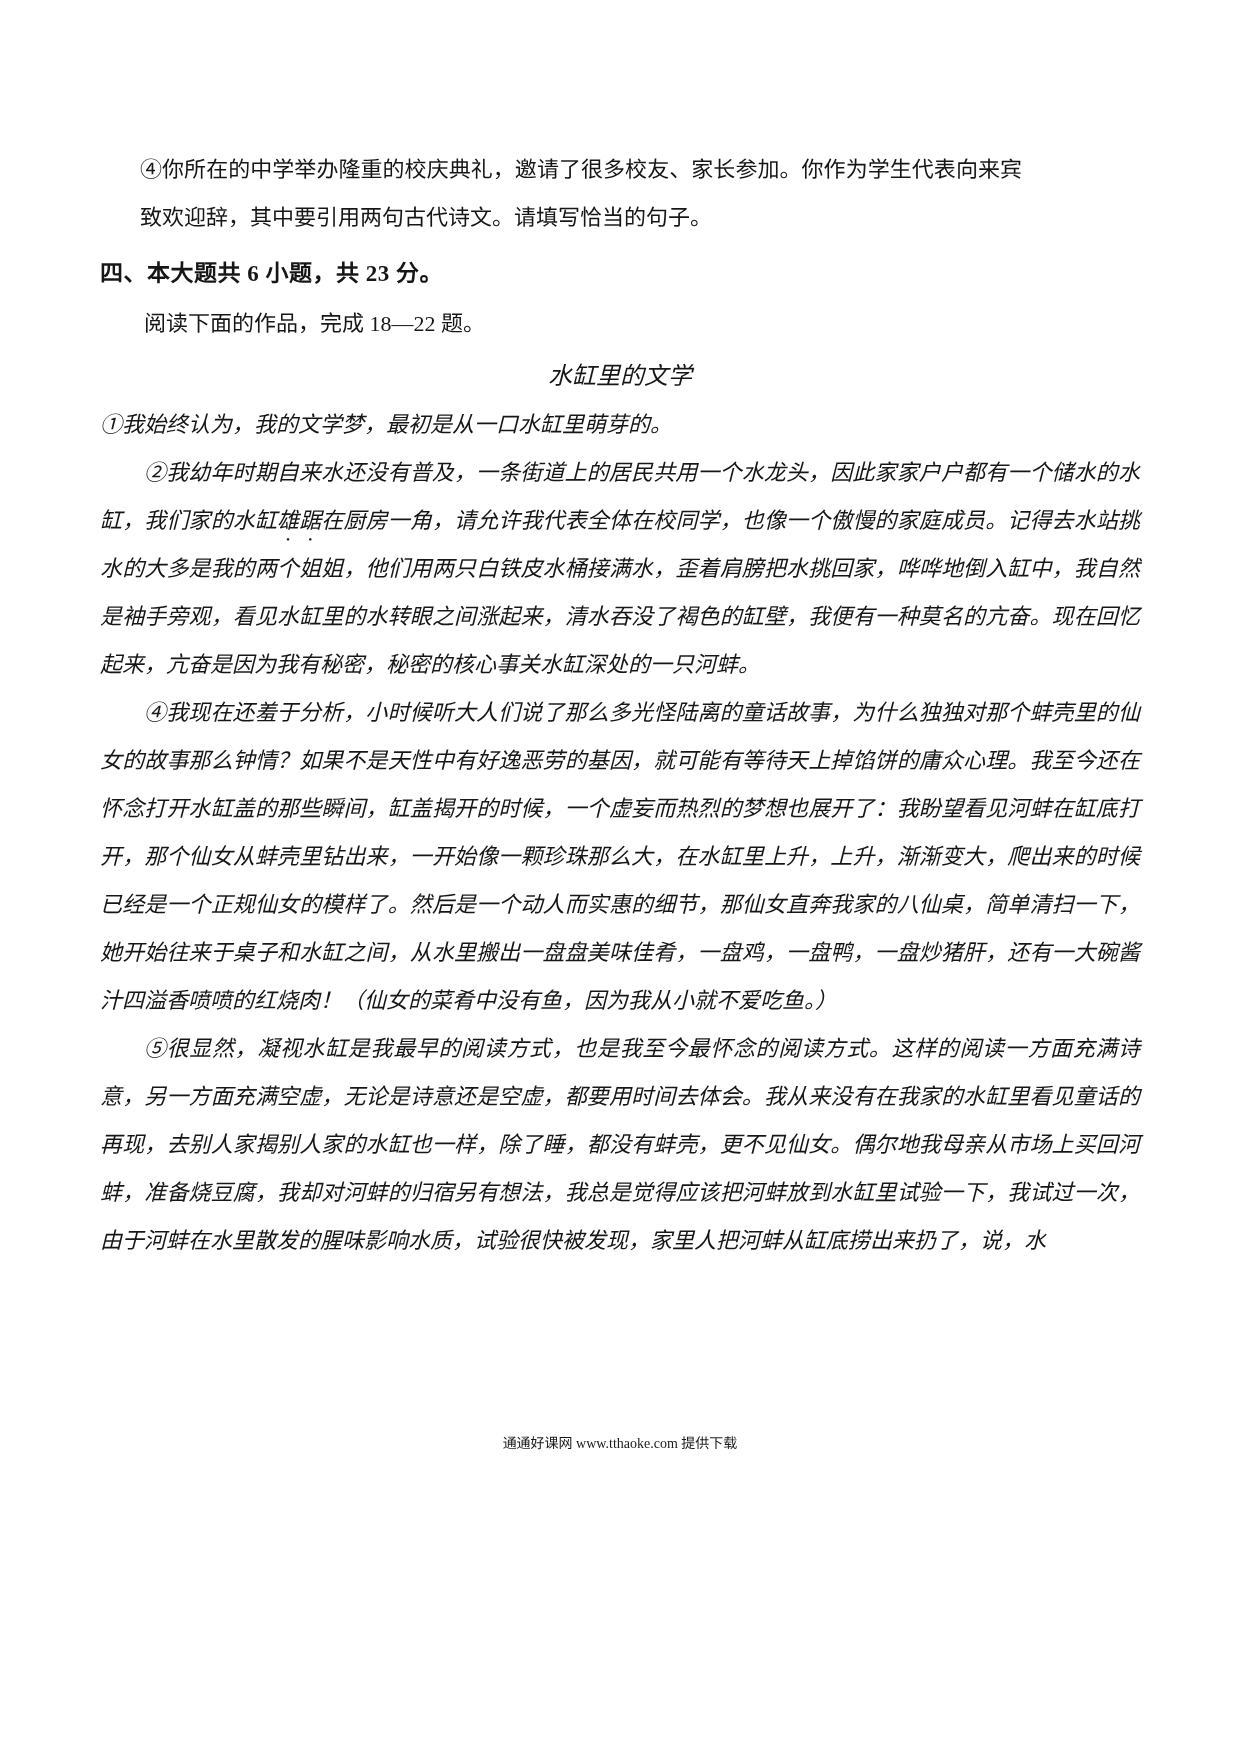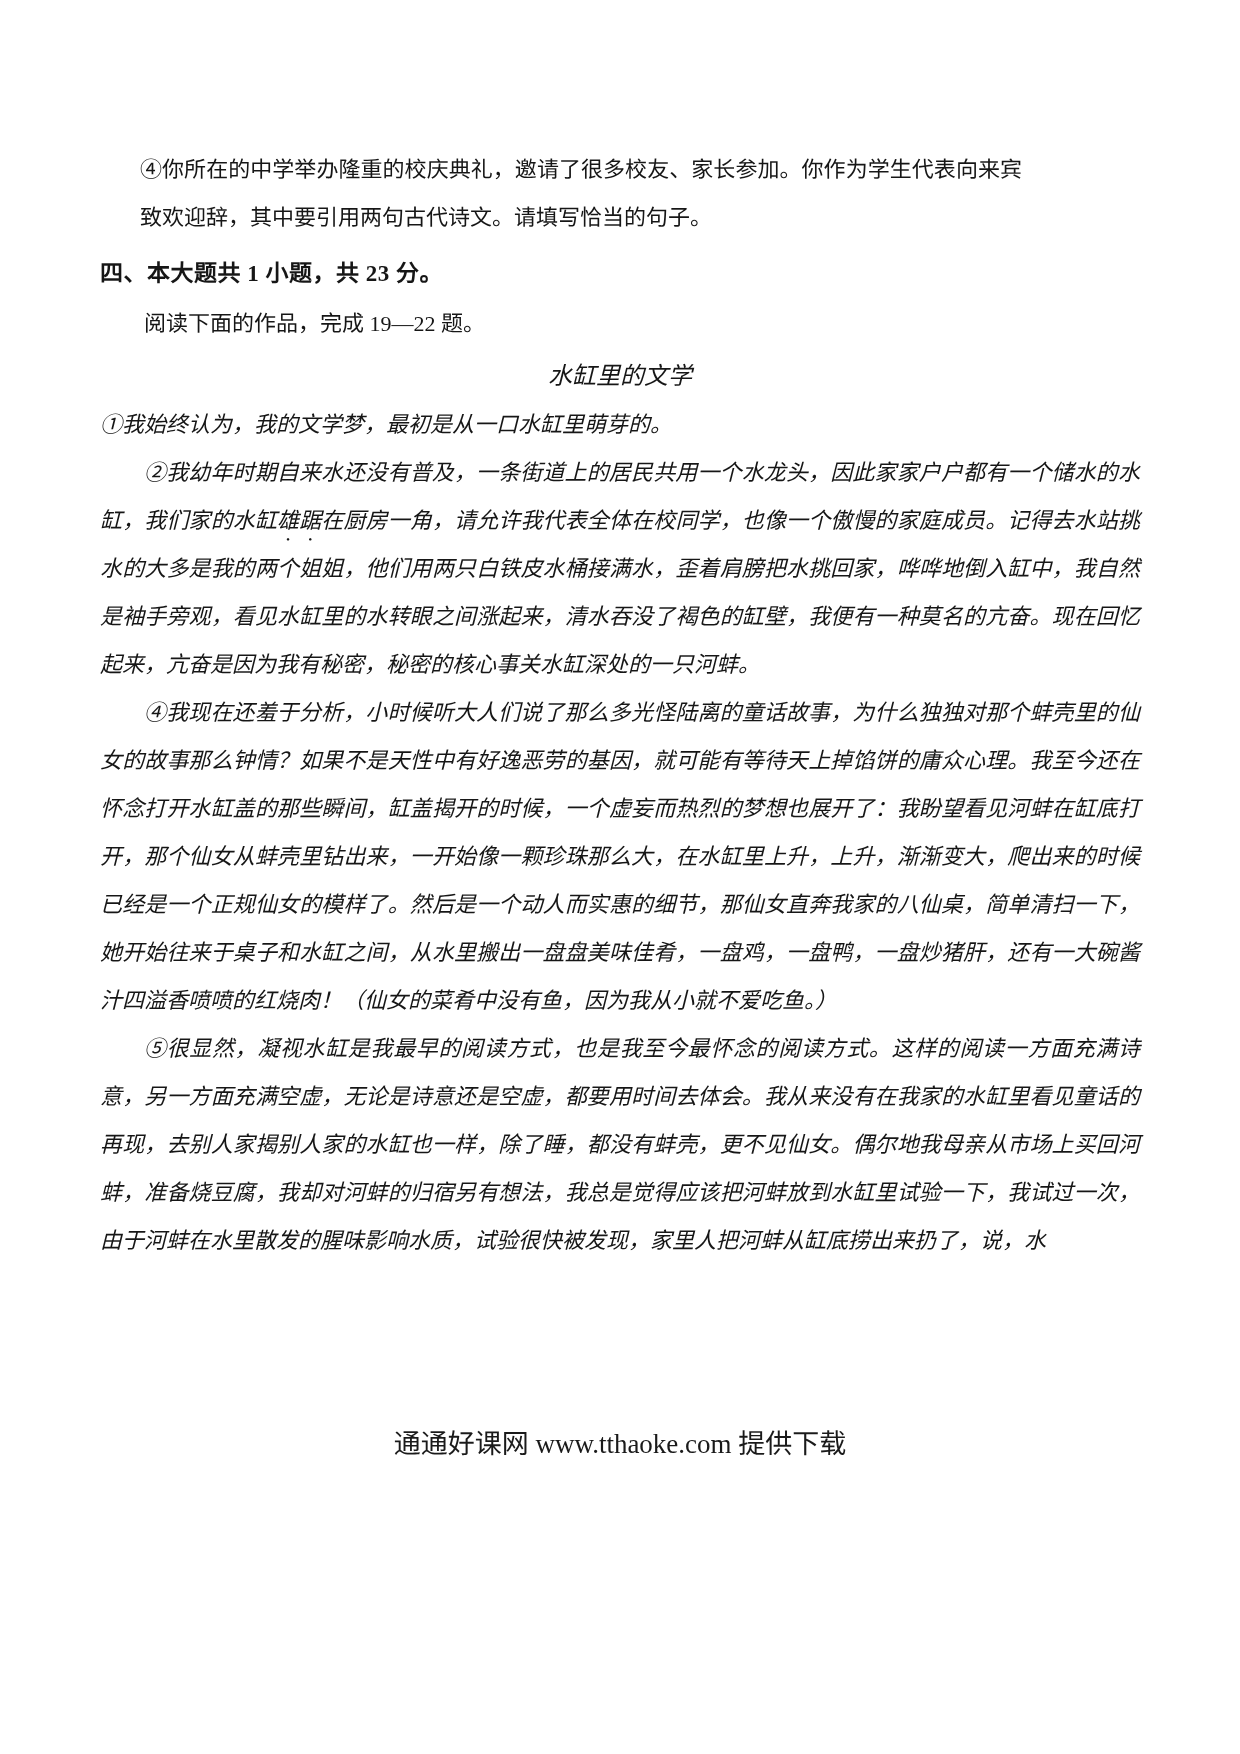--- a/index.html
+++ b/index.html
@@ -68,38 +68,38 @@
     text-emphasis: filled dot;
     text-emphasis-position: under right;
   }
 
   .page-footer {
     position: absolute;
     left: 0;
     right: 0;
     bottom: 100px;
     text-align: center;
-    font-size: 27px;
+    font-size: 14px;
     line-height: 26px;
     color: #1a1a1a;
   }
 </style>
 </head>
 <body>
 
 <div class="page">
   <div class="content">
 
     <div class="q-block">
       <p>④你所在的中学举办隆重的校庆典礼，邀请了很多校友、家长参加。你作为学生代表向来宾致欢迎辞，其中要引用两句古代诗文。请填写恰当的句子。</p>
     </div>
 
-    <p class="section-heading">四、本大题共 1 小题，共 23 分。</p>
+    <p class="section-heading">四、本大题共 6 小题，共 23 分。</p>
 
-    <p class="instruction">阅读下面的作品，完成 19—22 题。</p>
+    <p class="instruction">阅读下面的作品，完成 18—22 题。</p>
 
     <div class="passage">
       <p class="passage-title">水缸里的文学</p>
 
       <p class="no-indent">①我始终认为，我的文学梦，最初是从一口水缸里萌芽的。</p>
 
       <p class="indent"><span>②我幼年时期自来水还没有普及，一条街道上的居民共用一个水龙头，因此家家户户都有一个储水的水缸，我们家的水缸</span><span class="emph">雄踞</span><span>在厨房一角，请允许我代表全体在校同学，也像一个傲慢的家庭成员。记得去水站挑水的大多是我的两个姐姐，他们用两只白铁皮水桶接满水，歪着肩膀把水挑回家，哗哗地倒入缸中，我自然是袖手旁观，看见水缸里的水转眼之间涨起来，清水吞没了褐色的缸壁，我便有一种莫名的亢奋。现在回忆起来，亢奋是因为我有秘密，秘密的核心事关水缸深处的一只河蚌。</span></p>
 
 
       <p class="indent">④我现在还羞于分析，小时候听大人们说了那么多光怪陆离的童话故事，为什么独独对那个蚌壳里的仙女的故事那么钟情？如果不是天性中有好逸恶劳的基因，就可能有等待天上掉馅饼的庸众心理。我至今还在怀念打开水缸盖的那些瞬间，缸盖揭开的时候，一个虚妄而热烈的梦想也展开了：我盼望看见河蚌在缸底打开，那个仙女从蚌壳里钻出来，一开始像一颗珍珠那么大，在水缸里上升，上升，渐渐变大，爬出来的时候已经是一个正规仙女的模样了。然后是一个动人而实惠的细节，那仙女直奔我家的八仙桌，简单清扫一下，她开始往来于桌子和水缸之间，从水里搬出一盘盘美味佳肴，一盘鸡，一盘鸭，一盘炒猪肝，还有一大碗酱汁四溢香喷喷的红烧肉！（仙女的菜肴中没有鱼，因为我从小就不爱吃鱼。）</p>

